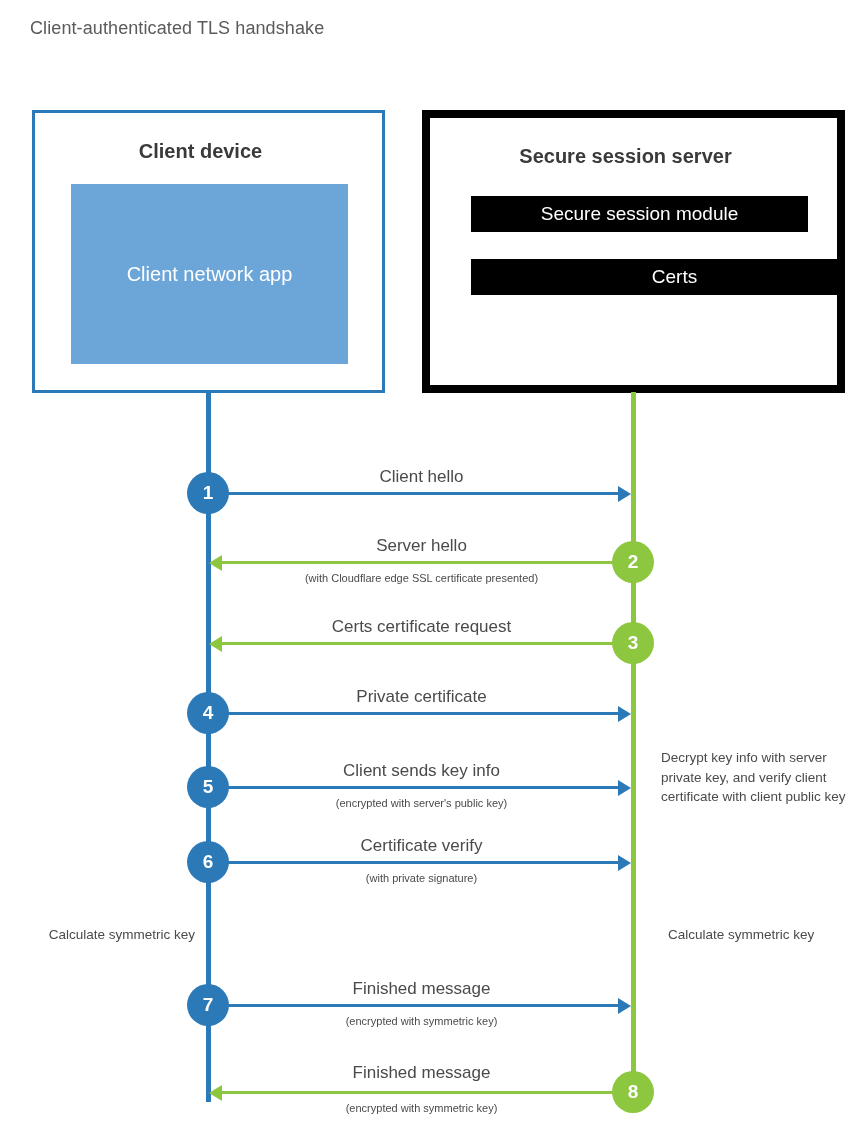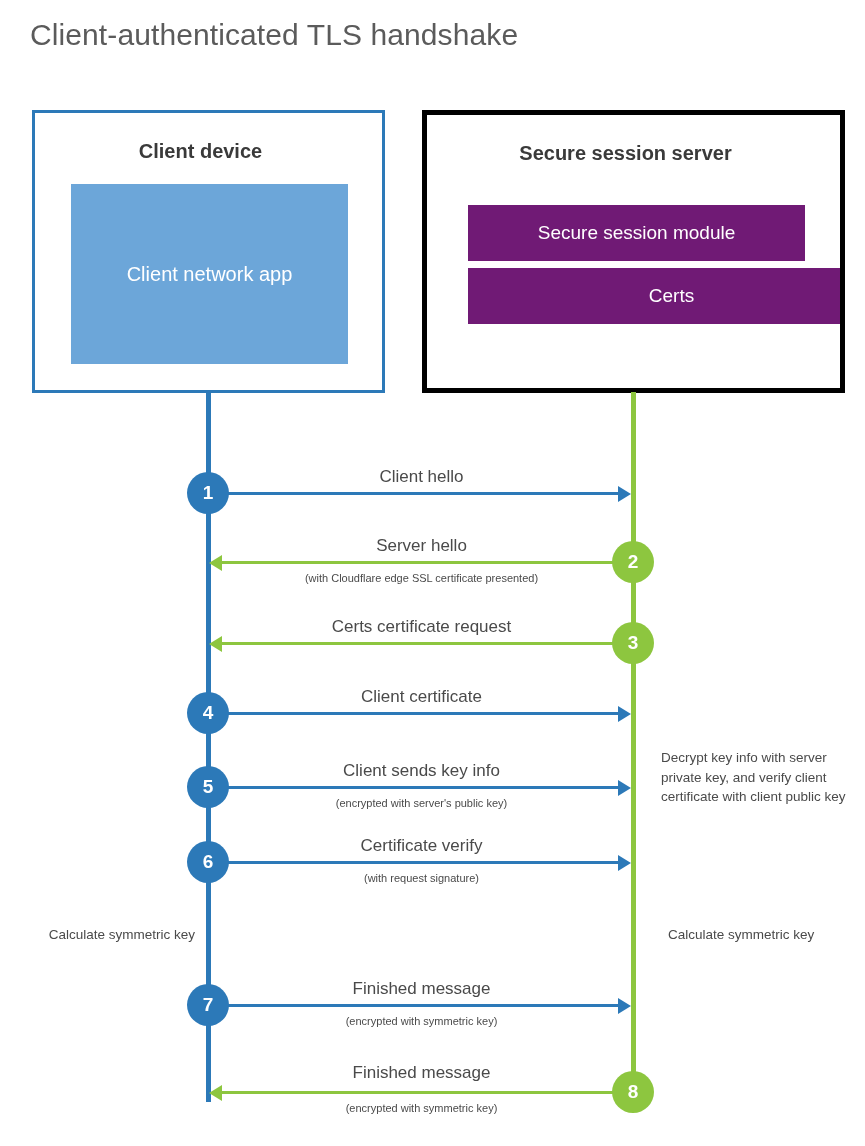--- a/index.html
+++ b/index.html
@@ -13,21 +13,21 @@
     position: relative;
     font-family: "Liberation Sans", sans-serif;
     color: #4a4a4a;
     overflow: hidden;
   }
 
   #diagram-title {
     position: absolute;
     left: 30px;
     top: 18px;
-    font-size: 30px;
+    font-size: 18px;
     font-weight: 400;
     color: #5b5b5b;
     letter-spacing: 0.1px;
     white-space: nowrap;
   }
 
   
   .entity-box {
     position: absolute;
     box-sizing: border-box;
@@ -38,21 +38,21 @@
     top: 110px;
     width: 353px;
     height: 283px;
     border: 3px solid #2C79B8;
   }
   #server-box {
     left: 422px;
     top: 110px;
     width: 423px;
     height: 283px;
-    border: 5px solid #000000;
+    border: 8px solid #000000;
   }
   .entity-title {
     position: absolute;
     left: 0;
     right: 16px;
     top: 27px;
     text-align: center;
     font-size: 20px;
     font-weight: bold;
     color: #3a3a3a;
@@ -71,28 +71,27 @@
     text-align: center;
     color: #ffffff;
     font-size: 20px;
     line-height: 1.35;
   }
 
   .server-bar {
     position: absolute;
     left: 41px;
     width: 337px;
-    height: 56px;
-    background: #701a75;
+    height: 36px;
+    background: #000000;
     display: flex;
     align-items: center;
     justify-content: center;
     color: #ffffff;
     font-size: 19px;
-    margin-top: 12px;
   }
   #server-bar-module { top: 78px; }
   #server-bar-certs  { top: 141px; padding-left: 35px; }
   #server-bar-key    { top: 204px; }
 
   
   .lifeline {
     position: absolute;
     width: 5px;
   }
@@ -203,35 +202,35 @@
 <div class="arrow-line green" style="left:222px; top:561px; width:412px;"></div>
 <div class="arrow-head left green" style="left:209px; top:555px;"></div>
 <div class="msg-sub" style="left:209px; top:572px; width:425px;">(with Cloudflare edge SSL certificate presented)</div>
 <div class="step-badge green" style="left:612px; top:541px;">2</div>
 
 <div class="msg-label" style="left:209px; top:617px; width:425px;">Certs certificate request</div>
 <div class="arrow-line green" style="left:222px; top:642px; width:412px;"></div>
 <div class="arrow-head left green" style="left:209px; top:636px;"></div>
 <div class="step-badge green" style="left:612px; top:622px;">3</div>
 
-<div class="msg-label" style="left:209px; top:687px; width:425px;">Client certificate</div>
+<div class="msg-label" style="left:209px; top:687px; width:425px;">Private certificate</div>
 <div class="arrow-line blue" style="left:209px; top:712px; width:412px;"></div>
 <div class="arrow-head right blue" style="left:618px; top:706px;"></div>
 <div class="step-badge blue" style="left:187px; top:692px;">4</div>
 
 <div class="msg-label" style="left:209px; top:761px; width:425px;">Client sends key info</div>
 <div class="arrow-line blue" style="left:209px; top:786px; width:412px;"></div>
 <div class="arrow-head right blue" style="left:618px; top:780px;"></div>
 <div class="msg-sub" style="left:209px; top:797px; width:425px;">(encrypted with server's public key)</div>
 <div class="step-badge blue" style="left:187px; top:766px;">5</div>
 
 <div class="msg-label" style="left:209px; top:836px; width:425px;">Certificate verify</div>
 <div class="arrow-line blue" style="left:209px; top:861px; width:412px;"></div>
 <div class="arrow-head right blue" style="left:618px; top:855px;"></div>
-<div class="msg-sub" style="left:209px; top:872px; width:425px;">(with request signature)</div>
+<div class="msg-sub" style="left:209px; top:872px; width:425px;">(with private signature)</div>
 <div class="step-badge blue" style="left:187px; top:841px;">6</div>
 
 <div class="side-note left-align" style="left:661px; top:748px; width:185px;">Decrypt key info with server private key, and verify client certificate with client public key</div>
 
 <div class="side-note right-align" style="left:36px; top:925px; width:159px;">Calculate symmetric key</div>
 <div class="side-note left-align" style="left:668px; top:925px; width:165px;">Calculate symmetric key</div>
 
 <div class="msg-label" style="left:209px; top:979px; width:425px;">Finished message</div>
 <div class="arrow-line blue" style="left:209px; top:1004px; width:412px;"></div>
 <div class="arrow-head right blue" style="left:618px; top:998px;"></div>

